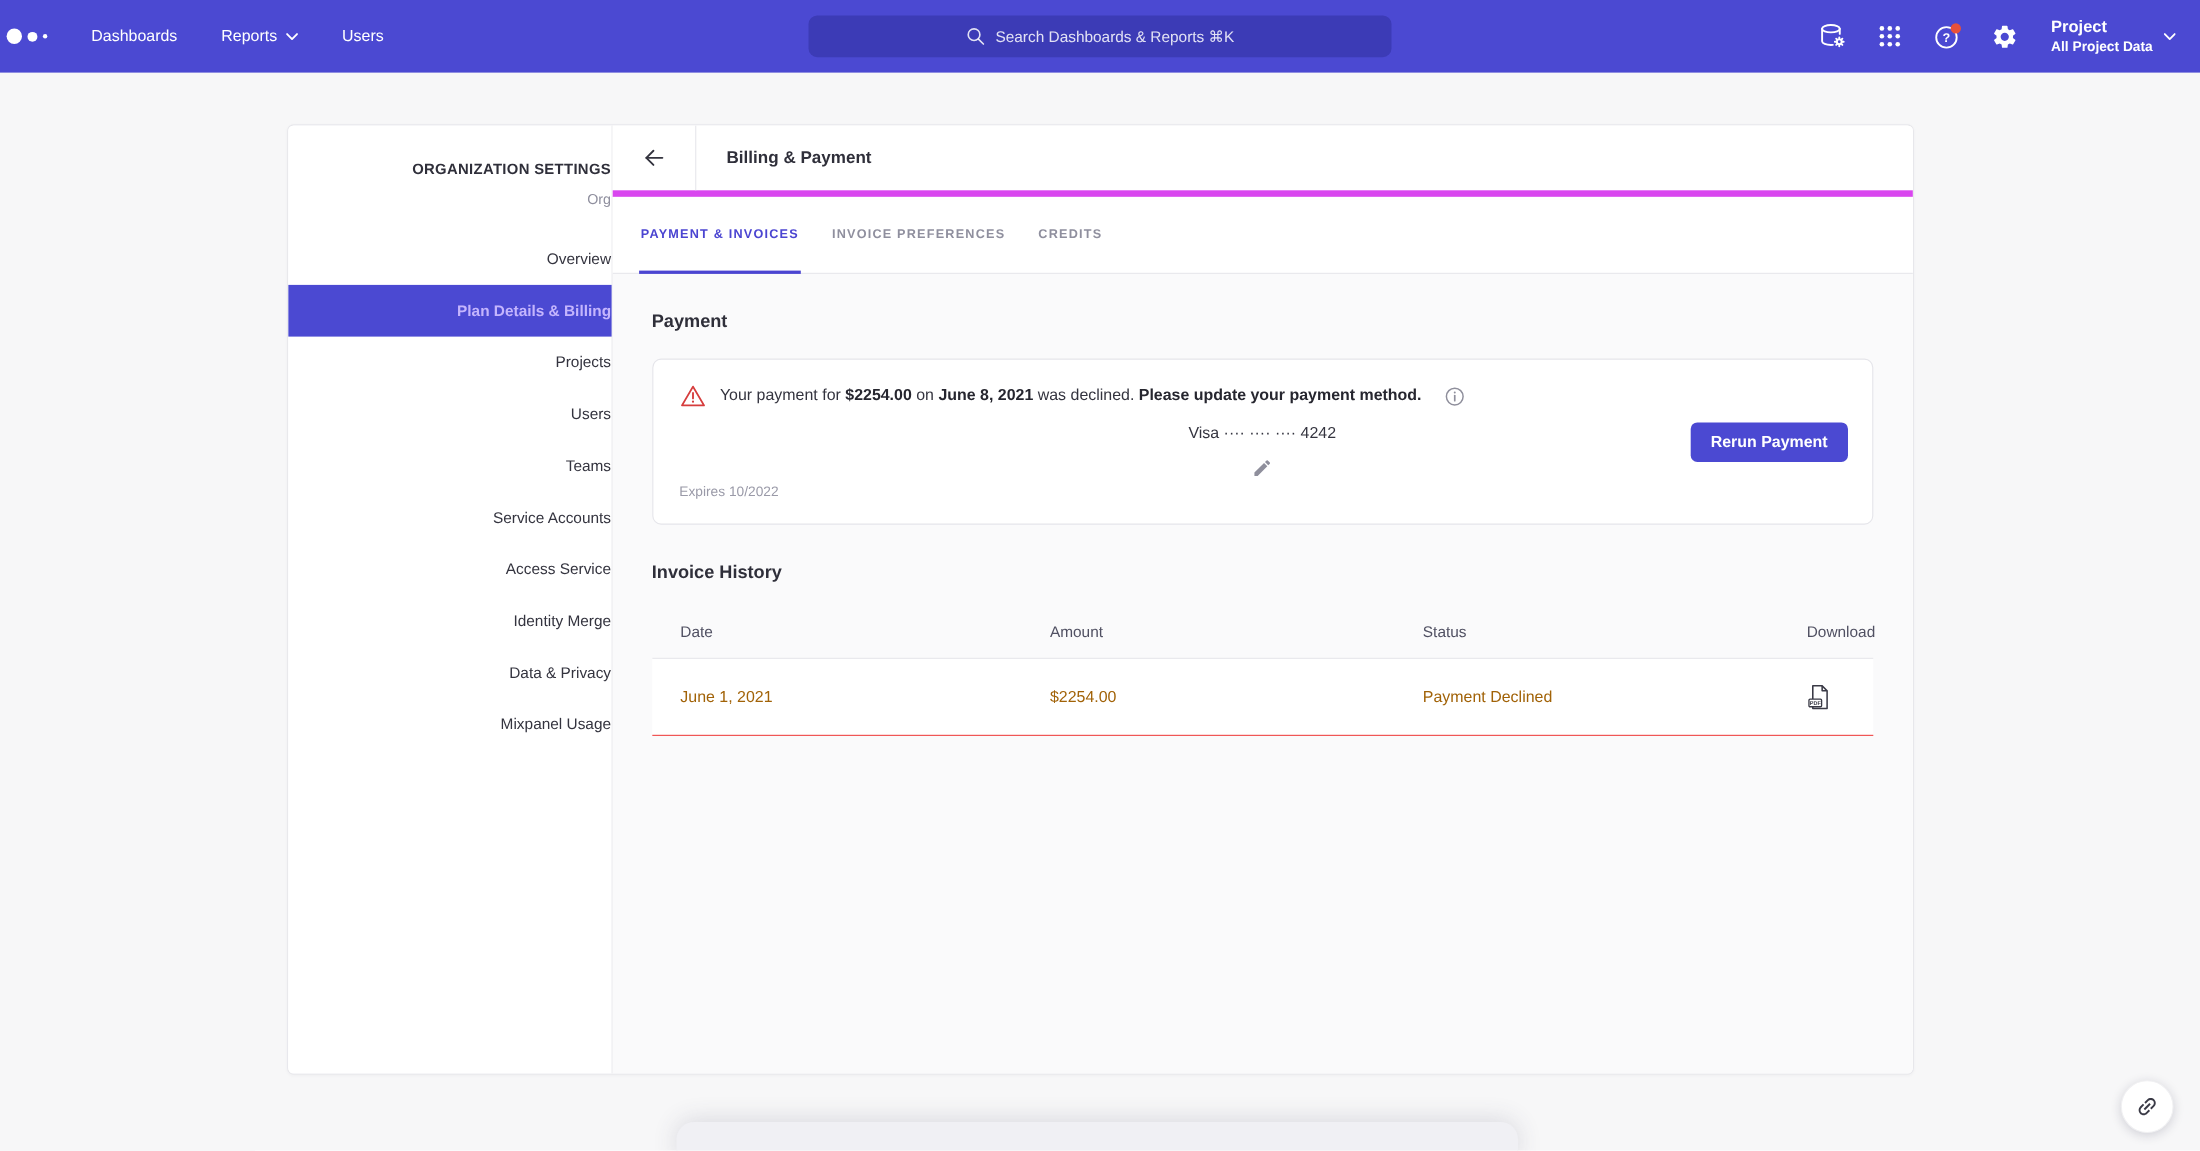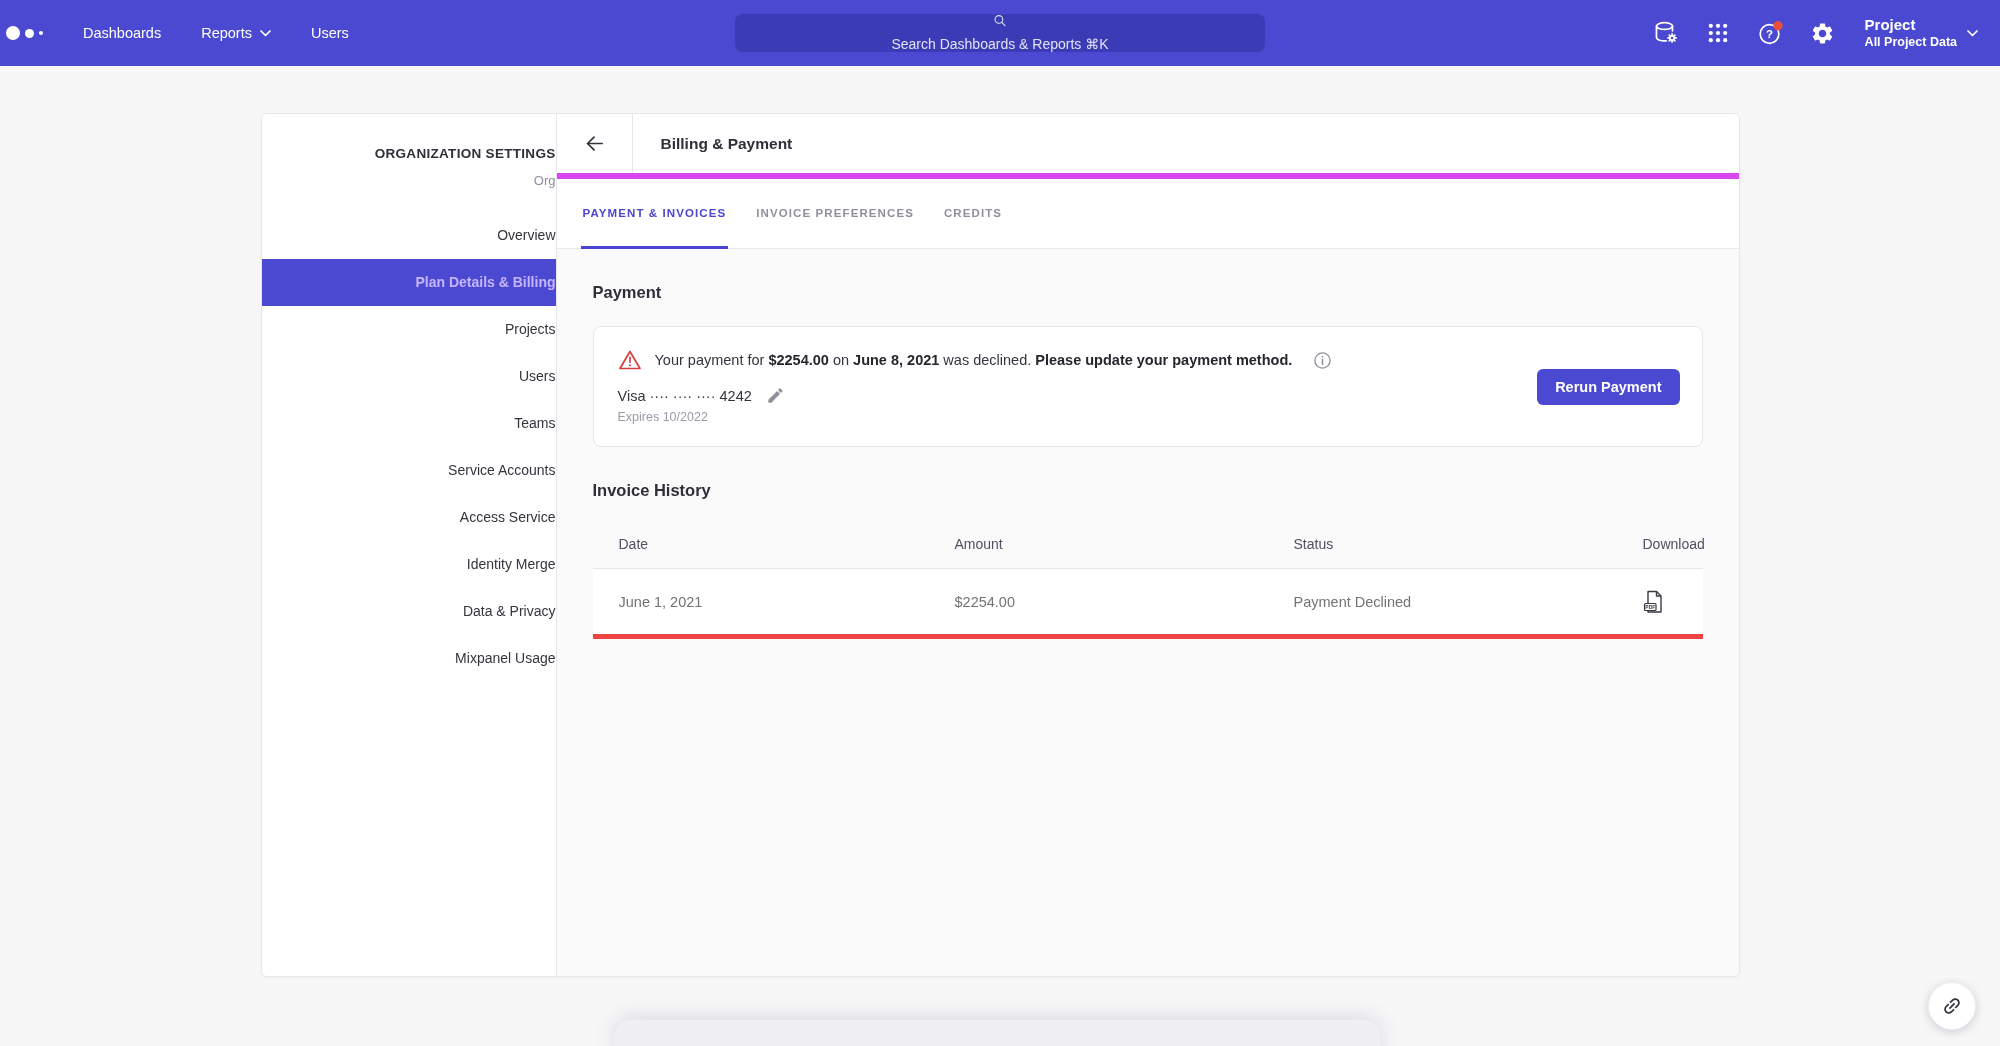--- a/index.html
+++ b/index.html
@@ -25,21 +25,20 @@
   .nav-link {
     color: #fff; font-size: 14.5px; font-weight: 500; cursor: pointer;
     display: flex; align-items: center; gap: 8px; white-space: nowrap;
   }
   .search {
     position: absolute; left: 50%; transform: translateX(-50%); top: 14px;
     width: 530px; height: 38px; border-radius: 8px;
     background: rgba(10,8,80,0.22);
     display: flex; align-items: center; justify-content: center; gap: 9px;
     cursor: text;
-    flex-direction: column;
   }
   .search-text { color: rgba(255,255,255,0.85); font-size: 14px; }
   .nav-right { position: absolute; right: 22px; top: 0; height: 66px; display: flex; align-items: center; gap: 25px; }
   .nav-icon { width: 27px; height: 27px; display: flex; align-items: center; justify-content: center; cursor: pointer; position: relative; }
   .project-select { display: flex; align-items: center; gap: 10px; cursor: pointer; margin-left: 4px; }
   .project-label { color: #fff; font-size: 15px; font-weight: 700; line-height: 1.25; }
   .project-value { color: #fff; font-size: 12.5px; font-weight: 700; line-height: 1.25; }
   
   .content-card {
     width: 1479px; height: 864px; margin: 47px auto 0;
@@ -72,43 +71,43 @@
   .m-content { flex: 1; padding: 0 36px; position: relative; }
   .section-heading { margin-top: 34px; font-size: 16.5px; font-weight: 700; color: #2F2F3A; }
   
   .pay-card {
     margin-top: 24px; background: #fff; border: 1px solid #E5E5EA; border-radius: 8px;
     padding: 22px 24px; position: relative;
   }
   .alert-row { display: flex; align-items: center; gap: 13px; font-size: 14.5px; color: #34343F; }
   .alert-row b { font-weight: 700; color: #26262F; }
   .info-wrap { margin-left: 8px; display: inline-flex; align-items: center; cursor: pointer; }
-  .visa-row { margin-top: 15px; display: flex; align-items: center; gap: 14px; font-size: 14.5px; color: #34343F; }
+  .visa-row { margin-top: 15px; display: flex; align-items: center; gap: 14px; font-size: 14.5px; color: #34343F; flex-direction: column; }
   .pencil-wrap { display: inline-flex; cursor: pointer; }
   .expires { margin-top: 5px; font-size: 12.5px; color: #9A9AA8; }
   .rerun-btn {
     position: absolute; right: 22px; top: 50%; transform: translateY(-50%);
     background: #4B49D2; color: #fff; border: none; border-radius: 6px;
     font-family: inherit; font-size: 14.5px; font-weight: 600;
     padding: 10px 18px; cursor: pointer;
   }
   
   .inv-table { margin-top: 10px; }
   .t-header {
     display: grid; grid-template-columns: 336px 339px 349px 1fr;
     padding: 26px 0 16px 26px; font-size: 14px; color: #50506
 
 2;
   }
   .t-header { color: #505062; }
   .th-download { text-align: right; padding-right: 2px; }
   .t-row {
     display: grid; grid-template-columns: 336px 339px 349px 1fr; align-items: center;
-    background: #fff; border-top: 1px solid #E7E7EB; border-bottom: 5px solid #ef4444;
-    height: 71px; padding-left: 26px; font-size: 14.5px; color: #737373;
+    background: #fff; border-top: 1px solid #E7E7EB; border-bottom: 1px solid #ef4444;
+    height: 71px; padding-left: 26px; font-size: 14.5px; color: #a16207;
   }
   .td-download { display: flex; justify-content: flex-end; padding-right: 40px; }
   .pdf-btn { cursor: pointer; display: inline-flex; }
   
   .bottom-peek {
     position: absolute; left: 615px; bottom: -8px; width: 765px; height: 34px;
     border-radius: 16px 16px 0 0; background: #F0F0F4;
     box-shadow: 0 -2px 22px rgba(60,60,95,0.16);
   }
   .link-fab {

